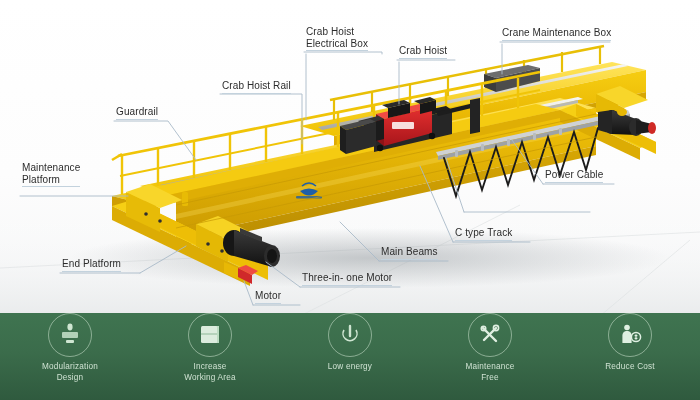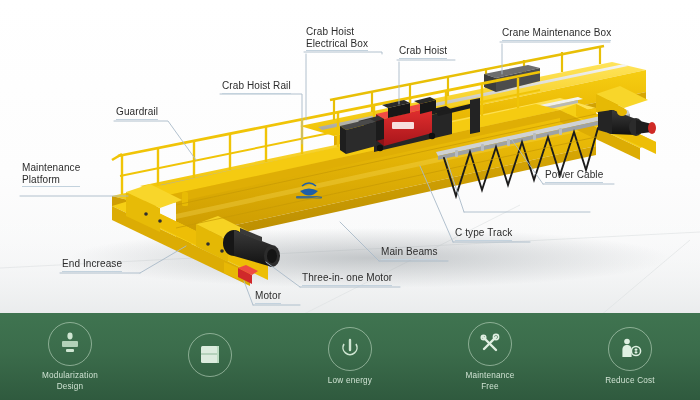--- a/index.html
+++ b/index.html
@@ -40,21 +40,21 @@
     font-family: "Liberation Sans", sans-serif;
   }
 
   
   #feature-bar {
     position: absolute;
     left: 0; top: 313px;
     width: 700px; height: 87px;
     background: linear-gradient(180deg,#3f7450 0%,#3b6c4b 45%,#2f5a3e 100%);
     display: flex;
-    align-items: center;
+    align-items: flex-start;
     justify-content: space-around;
     padding-top: 0;
     box-sizing: border-box;
   }
   .feature {
     width: 110px;
     text-align: center;
     color: #d8e6da;
   }
   .feat-circle {
@@ -370,21 +370,21 @@
 
 
     <div class="label" style="left:455px; top:227px;text-align:center;">C type Track</div>
 
     <div class="label" style="left:381px; top:246px;">Main Beams</div>
 
     <div class="label" style="left:302px; top:272px;">Three-in- one Motor</div>
 
     <div class="label" style="left:255px; top:290px;">Motor</div>
 
-    <div class="label" style="left:62px; top:258px;">End Increase</div>
+    <div class="label" style="left:62px; top:258px;">End Platform</div>
   </div>
 
   <div id="feature-bar">
 
     <div class="feature">
       <div class="feat-circle">
         <svg class="ico" width="26" height="26" viewBox="0 0 26 26">
           <ellipse cx="13" cy="5" rx="2.6" ry="3.4" fill="#cfe6d2"></ellipse>
           <rect x="5" y="10" width="16" height="6" rx="1" fill="#bfdcc4" opacity=".9"></rect>
           <rect x="9" y="18" width="8" height="3" rx="1" fill="#cfe6d2"></rect>
@@ -396,20 +396,22 @@
 
 
     <div class="feature">
       <div class="feat-circle">
         <svg class="ico" width="26" height="26" viewBox="0 0 26 26">
           <rect x="4" y="4" width="17" height="17" rx="1.5" fill="#dcecde"></rect>
           <path d="M4 12 H21" stroke="#9cc2a3" stroke-width="1.2"></path>
           <path d="M21 4 L21 21" stroke="#bcdcc2" stroke-width="2"></path>
         </svg>
       </div>
+      <div class="feat-label">Increase
+Working Area</div>
     </div>
 
     <div class="feature">
       <div class="feat-circle">
         <svg class="ico" width="26" height="26" viewBox="0 0 26 26">
           <path d="M13 4 v10" stroke="#cfe6d2" stroke-width="2.4" stroke-linecap="round"></path>
           <path d="M7 8 a7 7 0 1 0 12 0" stroke="#cfe6d2" stroke-width="1.6" fill="none"></path>
         </svg>
       </div>
       <div class="feat-label">Low energy</div>

